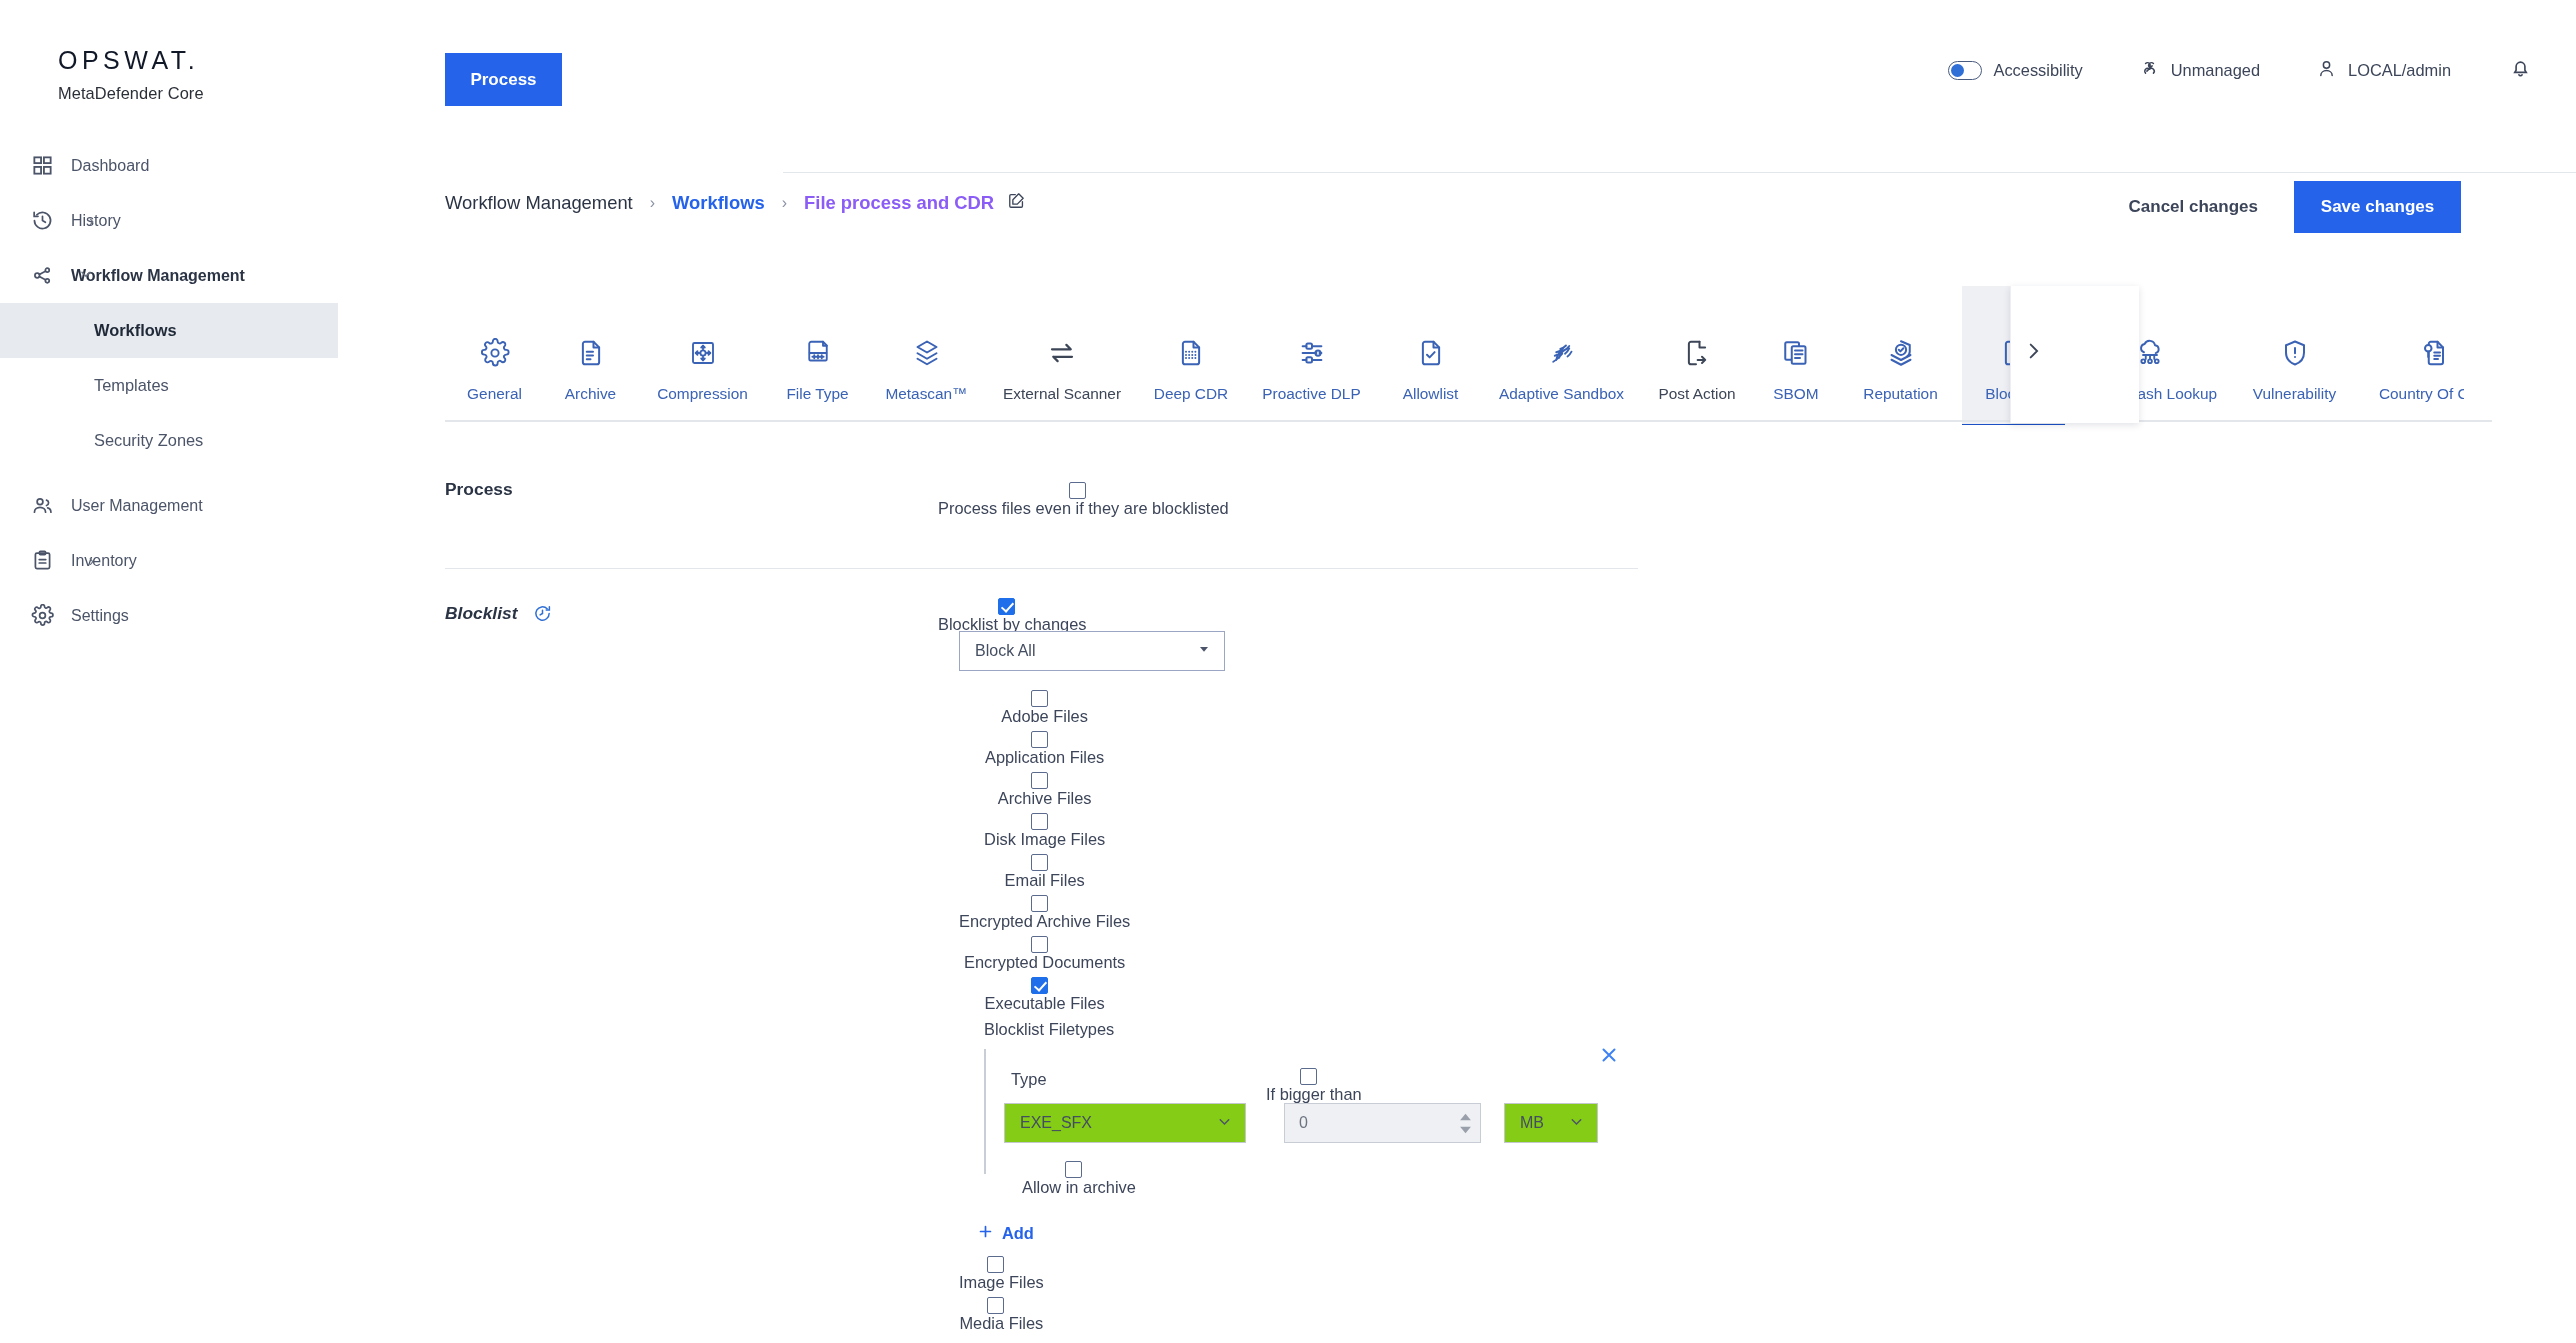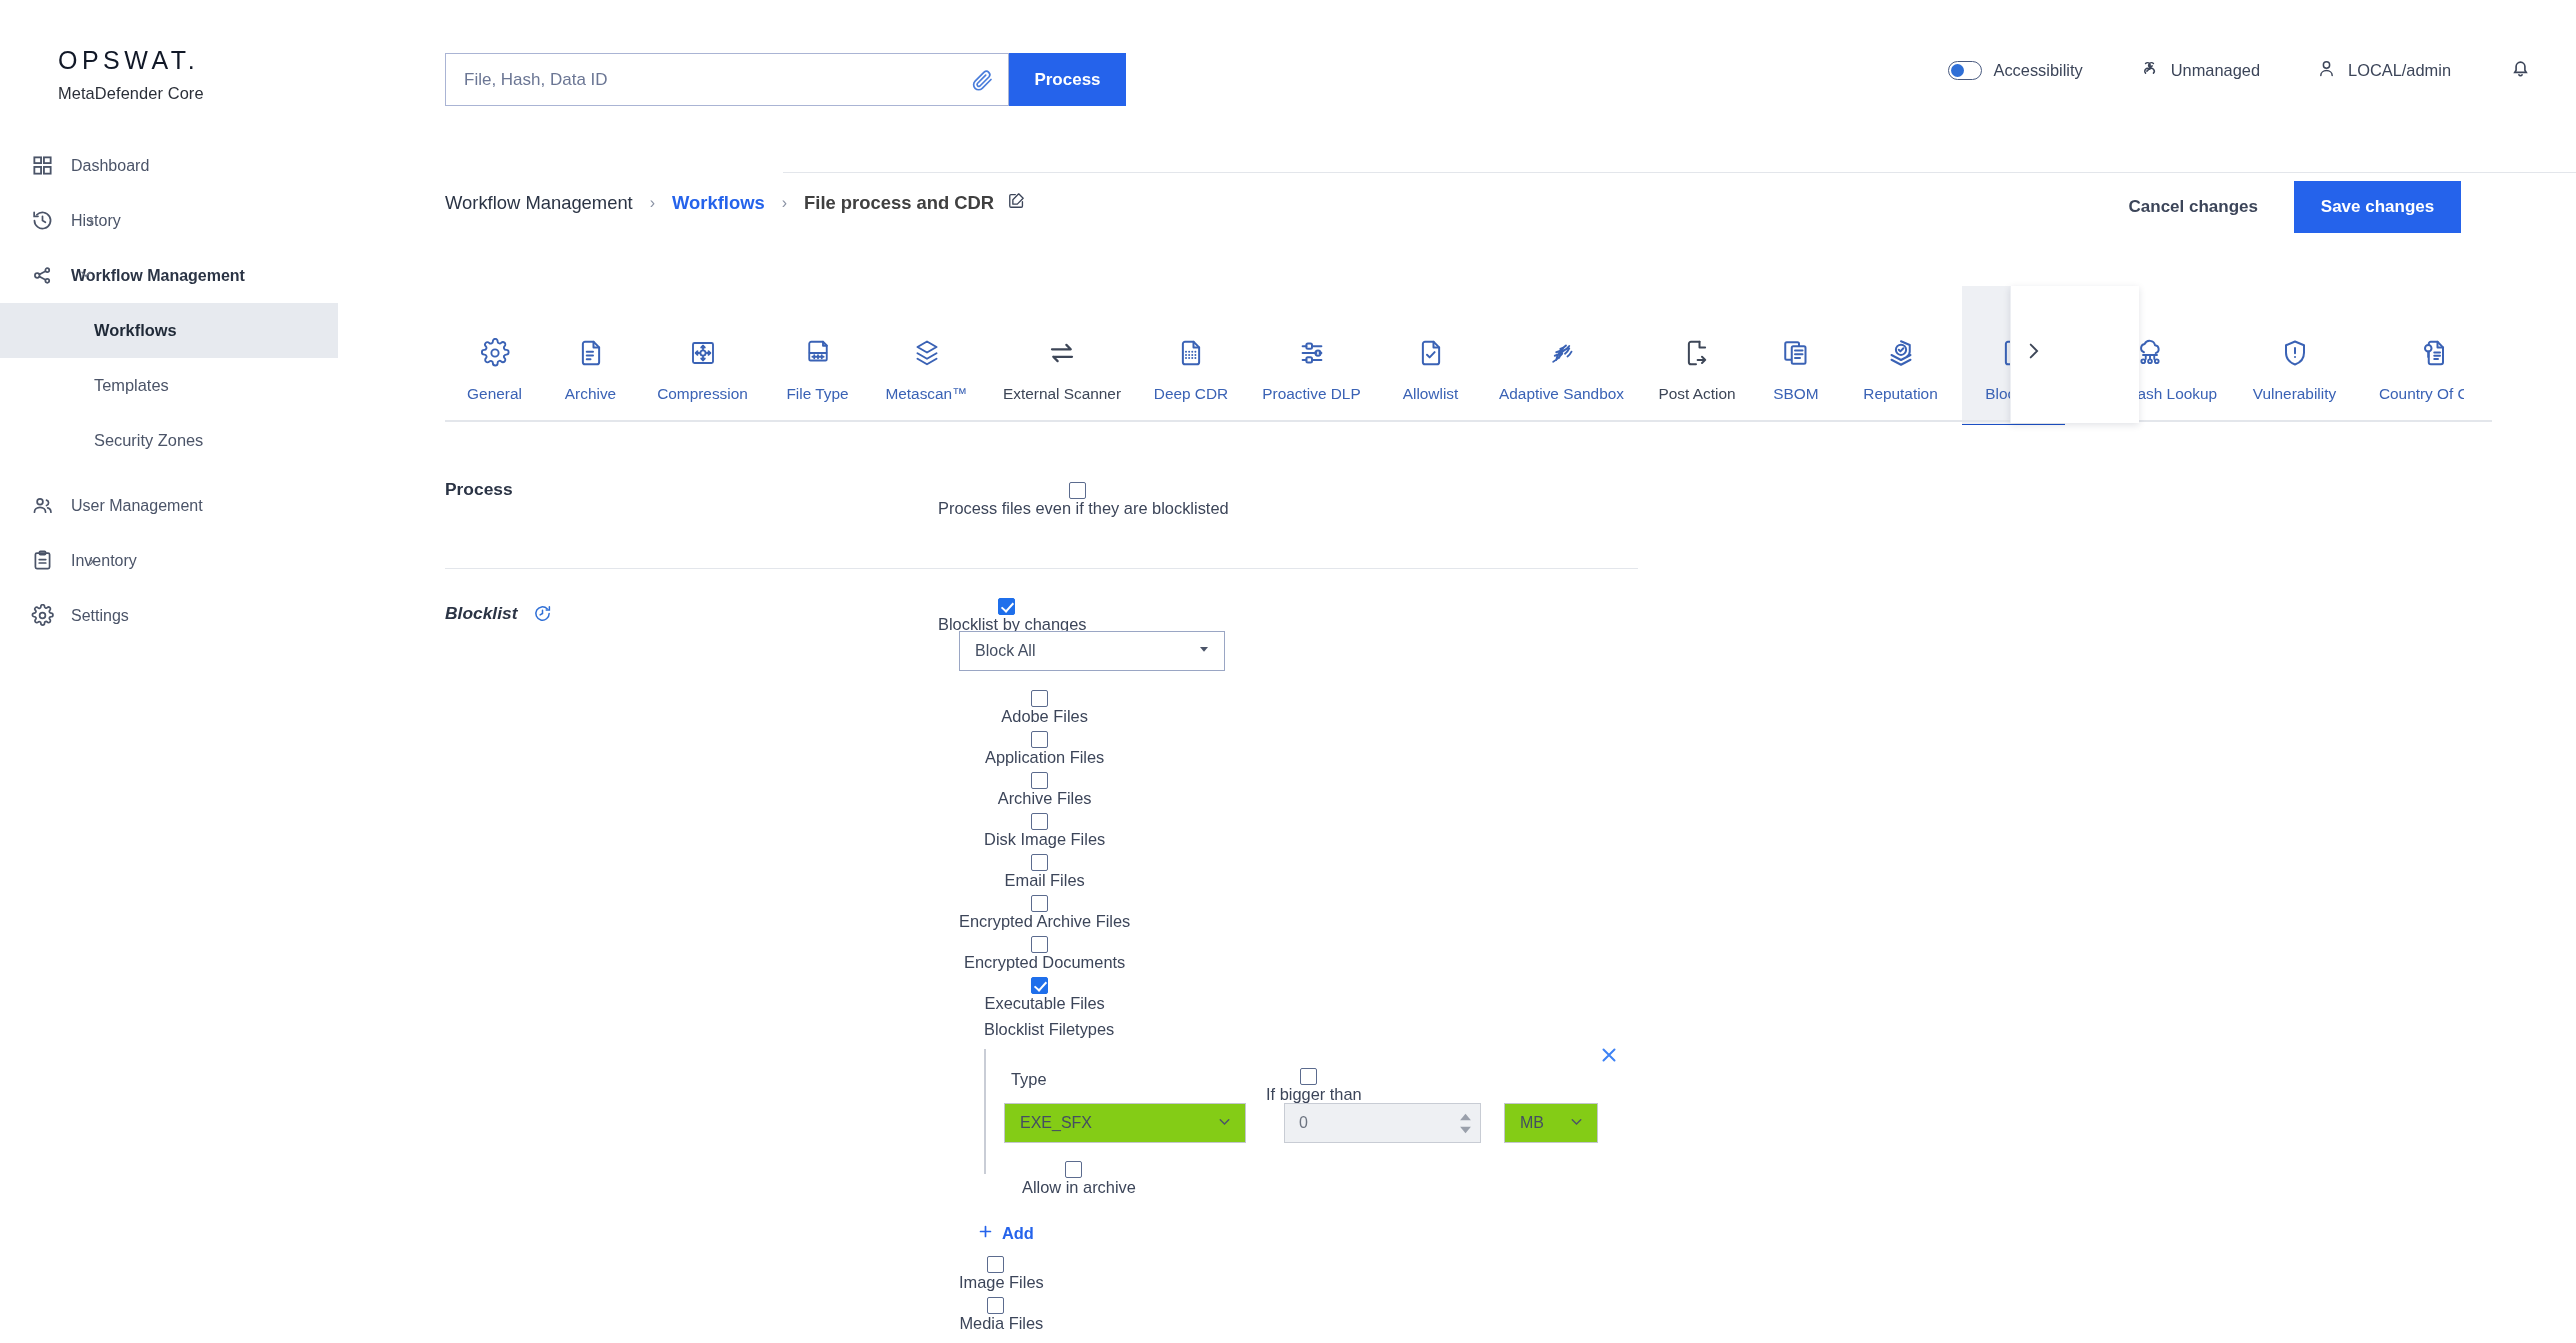--- a/index.html
+++ b/index.html
@@ -87,21 +87,21 @@
 
   
   .main { position: absolute; left: 338px; top: 132px; width: 2238px; height: 1211px; }
 
   .crumbbar {
     position: absolute; left: 107px; top: 59px; display: flex; align-items: center;
     font-size: 18.4px; color: #2b3445;
   }
   .crumbbar .sep { margin: 0 17px; color: #8b93a5; font-size: 16px; }
   .crumb-link { color: #2563eb; font-weight: 700; cursor: pointer; }
-  .crumb-cur { font-weight: 700; color: #404040; }
+  .crumb-cur { font-weight: 700; color: #8b5cf6; }
   .edit-ico { margin-left: 13px; color: #3c4559; cursor: pointer; }
 
   .hdr-actions { position: absolute; right: 115px; top: 49px; display: flex; align-items: center; }
   .cancel-btn {
     font-size: 17px; color: #3c4559; font-weight: 700; cursor: pointer;
     background: none; border: none; margin-right: 36px;
     font-family: "Liberation Sans", sans-serif;
   }
   .save-btn {
     width: 167px; height: 52px; background: #2563eb; color: #fff;
@@ -189,28 +189,20 @@
 </head>
 <body>
 
 <div class="topbar">
   <div class="logo-block">
     <div class="logo-word">OPSWAT.</div>
     <div class="logo-sub">MetaDefender Core</div>
   </div>
 
   <div class="searchwrap">
-    <div class="searchbox">
-      <span class="ph">File, Hash, Data ID</span>
-      <span class="clip-ico">
-        <svg width="24" height="24" viewBox="0 0 24 24" fill="none" stroke="currentColor" stroke-width="1.7" stroke-linecap="round" stroke-linejoin="round">
-            <path d="M21 11.5l-8.8 8.8a5 5 0 0 1-7.1-7.1l9-9a3.4 3.4 0 0 1 4.8 4.8l-9 9a1.8 1.8 0 0 1-2.5-2.5l8.3-8.3"></path>
-          </svg>
-      </span>
-    </div>
     <button class="process-btn">Process</button>
   </div>
 
   <div class="hdr-right">
     <div class="hdr-item" style="margin-left:0">
       <span class="toggle-pill">
           <i></i>
         </span>
       <span>Accessibility</span>
     </div>

